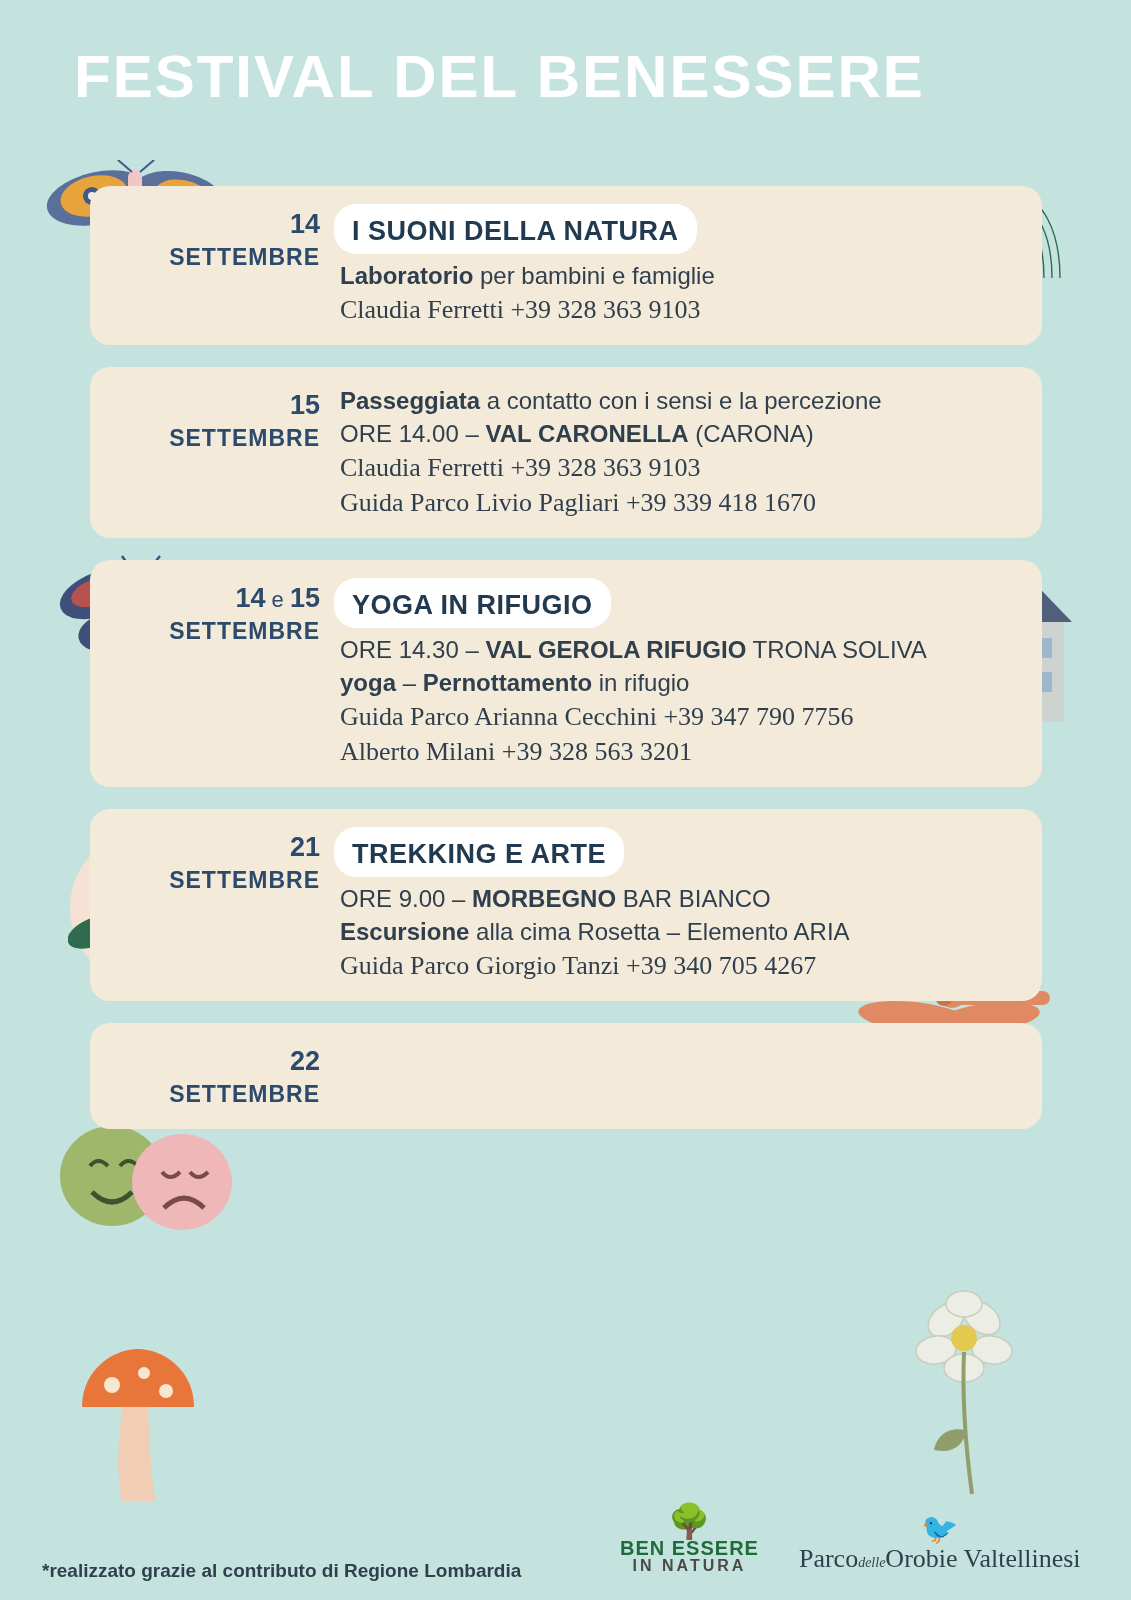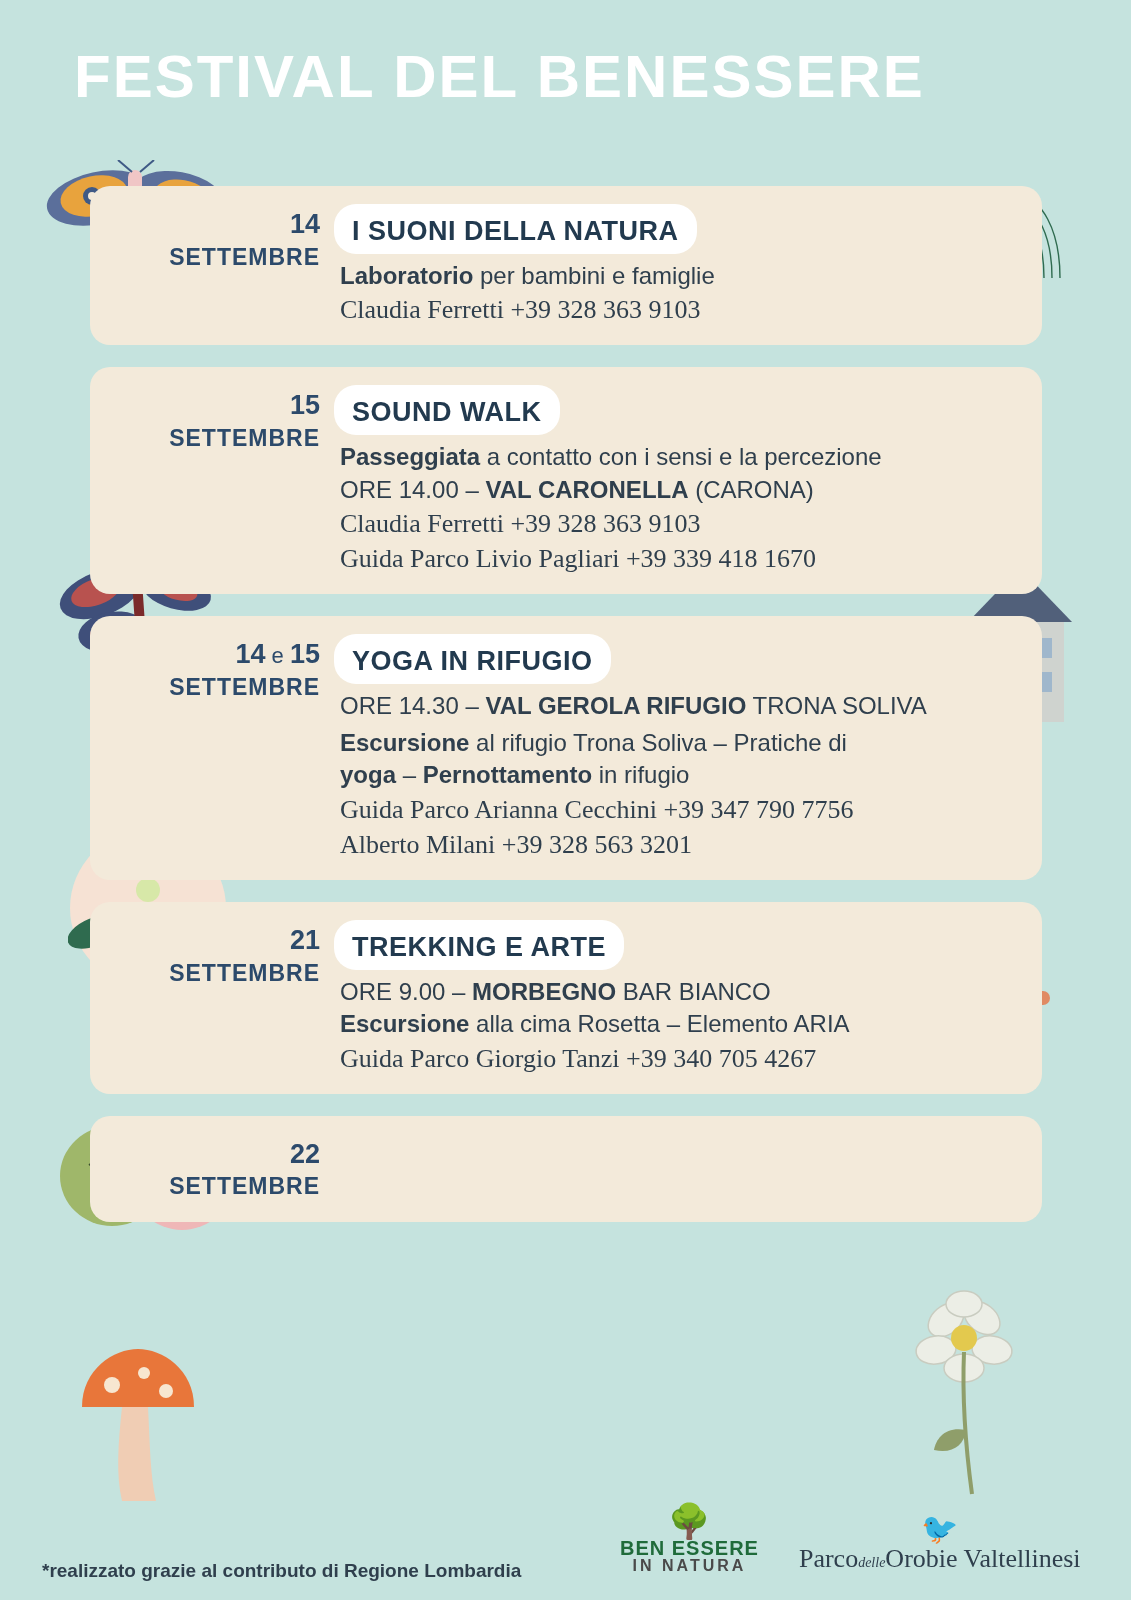--- a/index.html
+++ b/index.html
@@ -271,37 +271,35 @@
       <div class="line small">Claudia Ferretti +39 328 363 9103</div>
     </div>
   </div>
 
   <div class="event-card">
     <div class="date-col">
       <div class="date-day">15</div>
       <div class="date-month">SETTEMBRE</div>
     </div>
     <div class="info-col">
-      <div class="event-name">SOUND WALK</div>
       <div class="line big"><b>Passeggiata</b> a contatto con i sensi e la percezione</div>
       <div class="line big">ORE 14.00 – <b>VAL CARONELLA</b> (CARONA)</div>
       <div class="line small">Claudia Ferretti +39 328 363 9103</div>
       <div class="line small">Guida Parco Livio Pagliari +39 339 418 1670</div>
     </div>
   </div>
 
   <div class="event-card">
     <div class="date-col">
       <div class="date-day">14<span class="conj"> e </span>15</div>
       <div class="date-month">SETTEMBRE</div>
     </div>
     <div class="info-col">
       <div class="event-name">YOGA IN RIFUGIO</div>
       <div class="line big">ORE 14.30 – <b>VAL GEROLA RIFUGIO</b> TRONA SOLIVA</div>
-      <div class="line big spaced"><b>Escursione</b> al rifugio Trona Soliva – Pratiche di</div>
       <div class="line big"><b>yoga</b> – <b>Pernottamento</b> in rifugio</div>
       <div class="line small">Guida Parco Arianna Cecchini +39 347 790 7756</div>
       <div class="line small">Alberto Milani +39 328 563 3201</div>
     </div>
   </div>
 
   <div class="event-card">
     <div class="date-col">
       <div class="date-day">21</div>
       <div class="date-month">SETTEMBRE</div>

